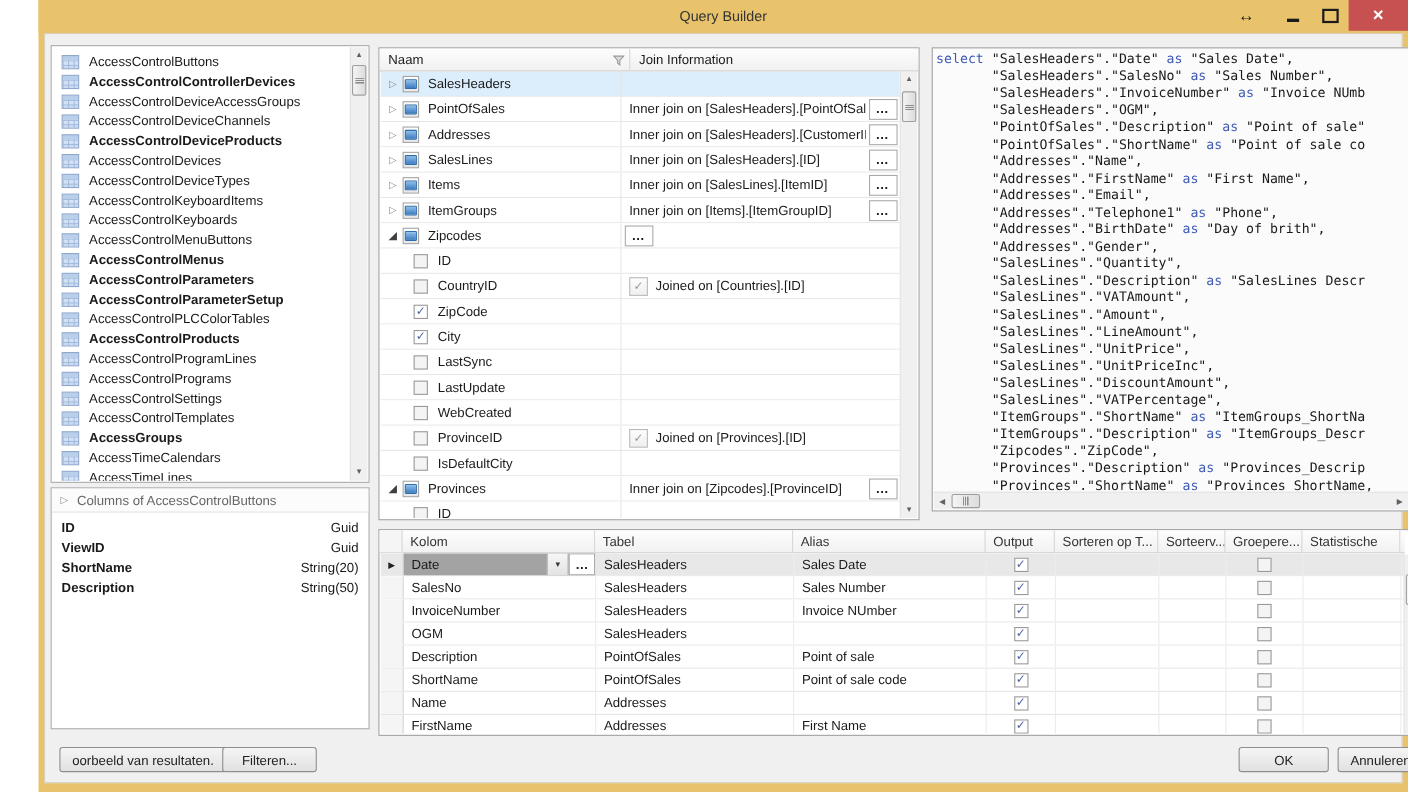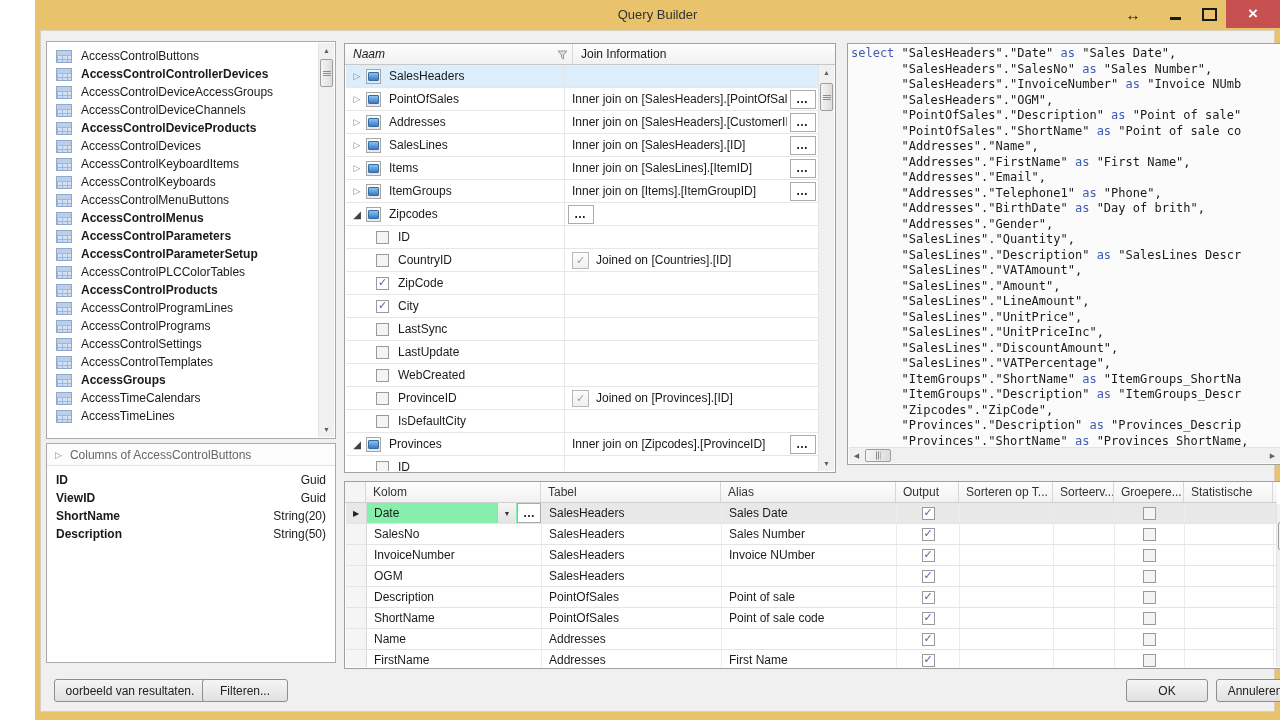--- a/index.html
+++ b/index.html
@@ -35,21 +35,21 @@
   .col-hdr{height:21px;display:flex;align-items:center;gap:8px;padding-left:8px;color:#666;
     border-bottom:1px solid #E3E3E3;background:#FCFCFC;}
   .col-hdr .tri{color:#8a8a8a;font-size:9px;}
   #columns-rows{padding-top:5px;}
   .crow{height:18px;display:flex;align-items:center;padding:0 9px;}
   .crow .cname{font-weight:bold;flex:1;}
   .crow .ctype{text-align:right;}
   
   .tree-panel{left:303px;top:12px;width:492px;height:430px;border-color:#A0A0A0;}
   .tree-hdr{height:20px;display:flex;border-bottom:1px solid #C8C8C8;background:linear-gradient(#FDFDFD,#F1F1F1);}
-  .tree-hdr .hc1{width:219px;border-right:1px solid #D8D8D8;display:flex;align-items:center;padding-left:8px;position:relative;font-style:italic;}
+  .tree-hdr .hc1{width:219px;border-right:1px solid #D8D8D8;display:flex;align-items:center;padding-left:8px;position:relative;}
   .tree-hdr .hc2{flex:1;display:flex;align-items:center;padding-left:8px;}
   .funnel{position:absolute;right:4px;top:5px;}
   #tree-body{position:absolute;top:21px;left:1px;right:17px;bottom:1px;overflow:hidden;}
   .trow{height:23px;display:flex;align-items:stretch;border-bottom:1px solid #E6E6E6;background:#fff;box-sizing:border-box;}
   .trow.sel{background:var(--c-selection,#DCEDFB);}
   .tcell-name{width:219px;box-sizing:border-box;border-right:1px solid #E6E6E6;display:flex;align-items:center;white-space:nowrap;overflow:hidden;}
   .tcell-join{flex:1;display:flex;align-items:center;padding-left:7px;white-space:nowrap;overflow:hidden;gap:7px;}
   .tcell-btn{width:31px;display:flex;align-items:center;justify-content:center;}
   .t-arrow{width:12px;margin-left:5px;text-align:center;font-size:9px;color:#8a8a8a;}
   .t-arrow.exp{color:#404040;font-size:10px;}
@@ -94,21 +94,21 @@
   .gc{box-sizing:border-box;border-right:1px solid #ECECEC;display:flex;align-items:center;padding-left:7px;
     white-space:nowrap;overflow:hidden;}
   .gc.center{justify-content:center;padding-left:0;}
   .w-sel{flex:0 0 21px;width:21px;background:#F5F5F5;border-right:1px solid #D8D8D8;padding:0;justify-content:center;}
   .w-kolom{flex:0 0 175px;width:175px;} .w-tabel{flex:0 0 180px;width:180px;}
   .w-alias{flex:0 0 175px;width:175px;} .w-output{flex:0 0 63px;width:63px;}
   .w-sort1{flex:0 0 94px;width:94px;} .w-sort2{flex:0 0 61px;width:61px;}
   .w-group{flex:0 0 70px;width:70px;} .w-stat{flex:0 0 89px;width:89px;}
   .w-fill{flex:1;border-right:none;}
   .grow.sel .gc{background:var(--c-grid_selected_row,#E8E8E8);}
-  .grow.sel .gc.editor{background:#86efac;padding:0;}
+  .grow.sel .gc.editor{background:#a3a3a3;padding:0;}
   .sel-arrow{font-size:8px;color:#222;}
   .editor{display:flex;align-items:stretch;}
   .editor .ed-label{flex:1;display:flex;align-items:center;padding-left:7px;}
   .drop-btn{width:18px;border-left:1px solid #C0C0C0;background:linear-gradient(#F6F6F6,#E3E3E3);
     display:flex;align-items:center;justify-content:center;font-size:7px;color:#333;}
   .ed-ellipsis{width:22px;border:1px solid #ABABAB;background:#fff;margin-left:1px;
     display:flex;align-items:center;justify-content:center;font-weight:bold;}
   
   .btn{position:absolute;height:23px;box-sizing:border-box;border:1px solid #8E8E8E;border-radius:3px;
     background:linear-gradient(#F5F5F5,#E1E1E1);display:flex;align-items:center;justify-content:center;
@@ -158,20 +158,24 @@
             <span class="tbl-icon"></span>
             <span class="lbl">AccessControlDeviceChannels</span>
           </div>
           <div class="lrow b">
             <span class="tbl-icon"></span>
             <span class="lbl">AccessControlDeviceProducts</span>
           </div>
           <div class="lrow">
             <span class="tbl-icon"></span>
             <span class="lbl">AccessControlDevices</span>
+          </div>
+          <div class="lrow">
+            <span class="tbl-icon"></span>
+            <span class="lbl">AccessControlDeviceTypes</span>
           </div>
           <div class="lrow">
             <span class="tbl-icon"></span>
             <span class="lbl">AccessControlKeyboardItems</span>
           </div>
           <div class="lrow">
             <span class="tbl-icon"></span>
             <span class="lbl">AccessControlKeyboards</span>
           </div>
           <div class="lrow">

